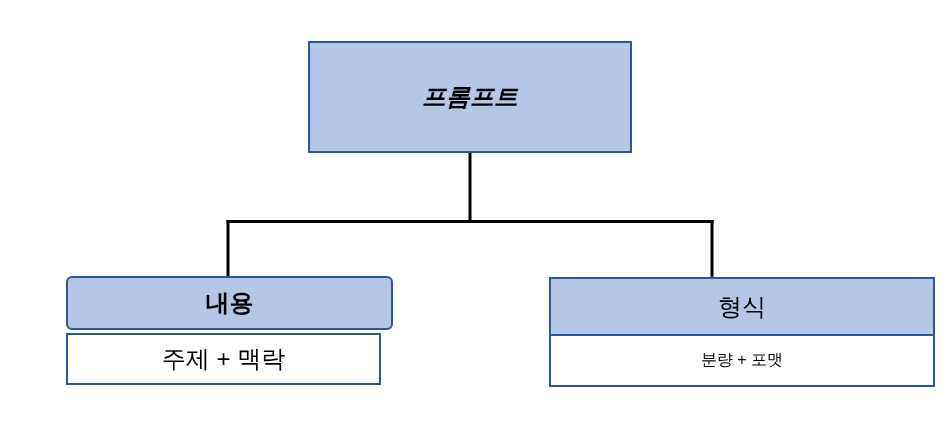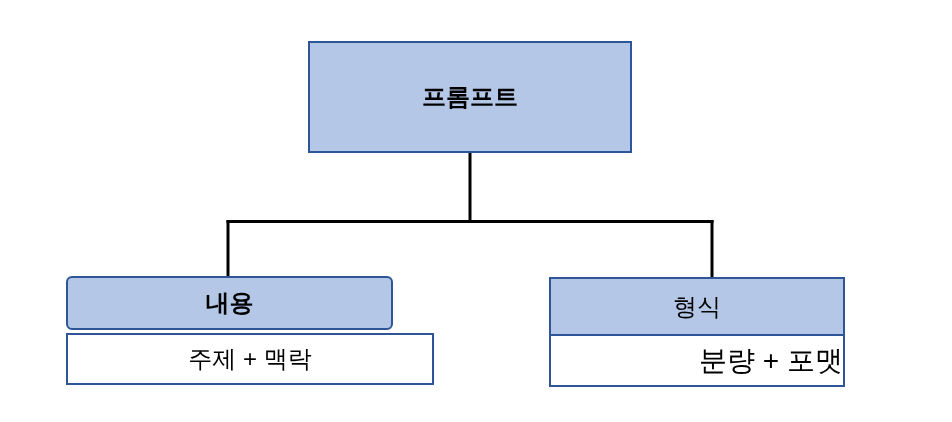--- a/index.html
+++ b/index.html
@@ -48,62 +48,63 @@
     background: #ffffff;
   }
   .bold {
     font-weight: bold;
   }
   .root-node {
     left: 308px;
     top: 41px;
     width: 324px;
     height: 112px;
+    font-style: italic;
   }
   .content-header {
     left: 66px;
     top: 276px;
     width: 327px;
     height: 54px;
     border-radius: 6px;
   }
   .content-body {
     left: 66px;
     top: 333px;
-    width: 368px;
+    width: 315px;
     height: 52px;
   }
   .format-box {
     position: absolute;
     box-sizing: border-box;
     left: 549px;
     top: 277px;
-    width: 296px;
+    width: 386px;
     height: 110px;
     border: 2px solid var(--box-border, #2e5597);
     background: #ffffff;
     display: flex;
     flex-direction: column;
   }
   .format-header {
     box-sizing: border-box;
     height: 57px;
     background: var(--box-fill, #b4c7e7);
     border-bottom: 2px solid var(--box-border, #2e5597);
     display: flex;
     align-items: center;
     justify-content: center;
     font-size: 24px;
   }
   .format-body {
     flex: 1;
     display: flex;
     align-items: center;
-    justify-content: flex-end;
-    font-size: 28px;
+    justify-content: center;
+    font-size: 16px;
   }
 </style>
 </head>
 <body>
 
 <div class="canvas">
 
   <svg class="connector-svg" width="952" height="422" viewBox="0 0 952 422" aria-hidden="true">
     <line class="connector-line" x1="470" y1="153" x2="470" y2="223"></line>
     <line class="connector-line" x1="226.5" y1="221.5" x2="713.5" y2="221.5"></line>

